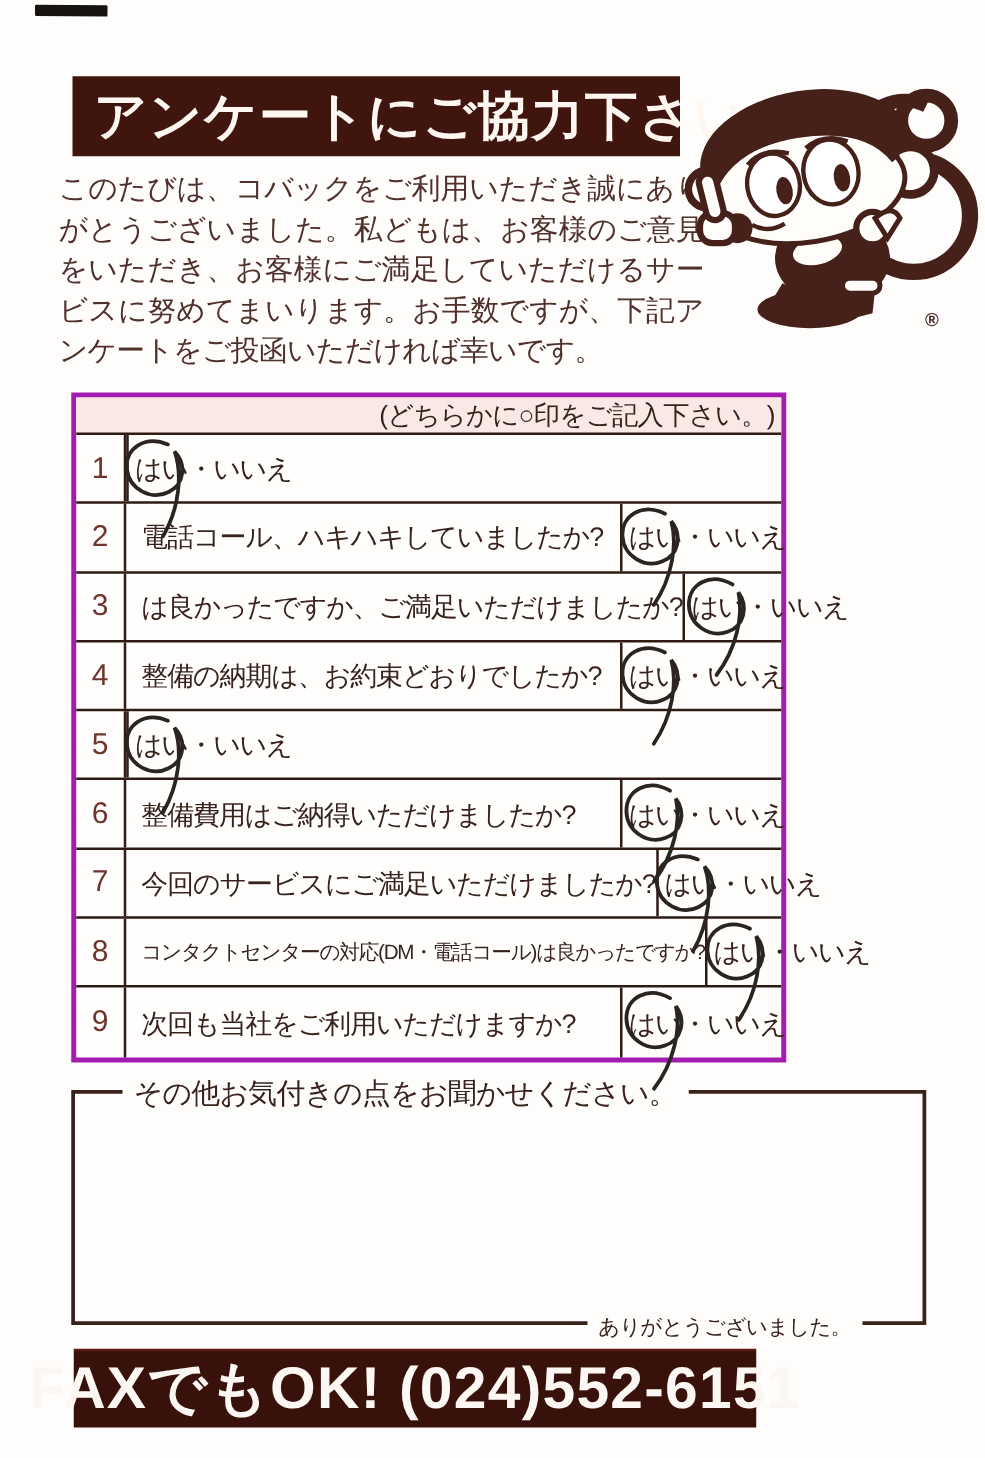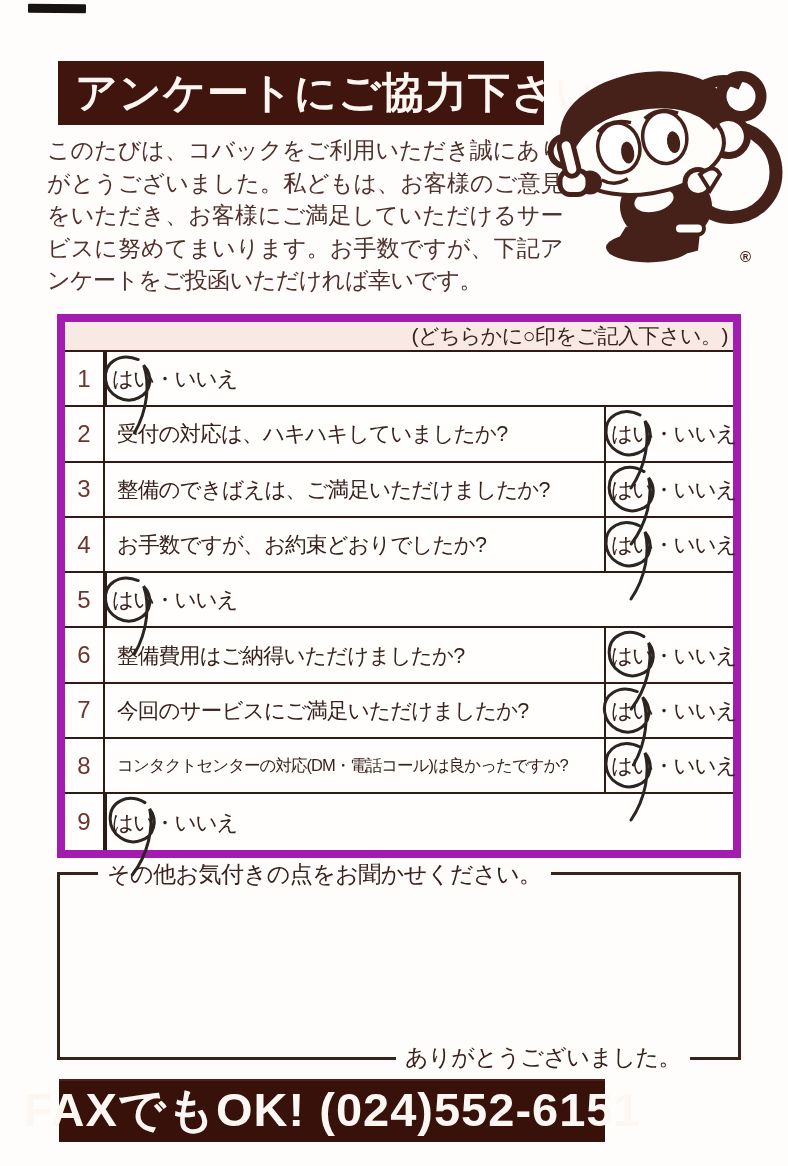--- a/index.html
+++ b/index.html
@@ -33,22 +33,22 @@
 
   
   .mascot { position: absolute; left: 548px; top: 52px; width: 240px; height: 215px; }
   .reg-mark {
     position: absolute; left: 740px; top: 248px; font-size: 15px; color: #46211a;
     font-weight: bold;
   }
 
   
   .survey {
-    position: absolute; left: 57px; top: 314px; width: 684px;
-    border: 8px solid #a21caf; background: #fffefd;
+    position: absolute; left: 57px; top: 314px; width: 572px;
+    border: 4px solid #a21caf; background: #fffefd;
   }
   .survey-head {
     height: 30px; background: #f9e9e4; border-bottom: 2px solid #301b14;
     display: flex; align-items: center; justify-content: flex-end;
     padding-right: 5px; font-size: 21px; color: #39221c; letter-spacing: -0.5px;
     white-space: nowrap;
   }
   .q-row {
     display: grid; grid-template-columns: 40px 1fr 129px; height: 55.3px;
     border-bottom: 2px solid #301b14;
@@ -84,21 +84,21 @@
   .comment-label-top {
     position: absolute; top: -16px; left: 38px; background: #fefdfc;
     padding: 0 9px; font-size: 23px; color: #39221c; font-weight: 500;
     letter-spacing: -0.5px; white-space: nowrap;
   }
   .comment-value {
     position: absolute; inset: 14px; font-size: 20px; color: #39221c;
   }
   .comment-label-bottom {
     position: absolute; bottom: -16px; right: 48px; background: #fefdfc;
-    padding: 0 9px; font-size: 23px; color: #39221c; font-weight: 500;
+    padding: 0 9px; font-size: 17px; color: #39221c; font-weight: 500;
     letter-spacing: -0.5px; white-space: nowrap;
   }
 
   
   .fax-banner {
     position: absolute; left: 59px; top: 1079px; width: 546px; height: 63px;
     background: #38110b; color: #fcf7f2; display: flex; align-items: center;
     justify-content: center; font-size: 47px; font-weight: bold;
     letter-spacing: 1px; white-space: nowrap; box-shadow: inset 0 2px 0 #5a1d13;
   }
@@ -154,43 +154,43 @@
       <div class="q-answer">
         <span>はい・いいえ</span>
         <svg class="circle-mark" viewBox="0 0 64 92">
           <path d="M 40 7 C 22 -2 5 8 6 25 C 7 41 24 51 38 45 C 51 40 54 24 45 13 C 50 31 46 58 31 80" fill="none" stroke="#2b2420" stroke-width="3" stroke-linecap="round"></path>
         </svg>
       </div>
     </div>
 
     <div class="q-row">
       <div class="q-num">2</div>
-      <div class="q-text">受付の対応は、ハキハキしていましたか?</div>
+      <div class="q-text">電話コール、ハキハキしていましたか?</div>
       <div class="q-answer">
         <span>はい・いいえ</span>
         <svg class="circle-mark" viewBox="0 0 64 92">
           <path d="M 40 7 C 22 -2 5 8 6 25 C 7 41 24 51 38 45 C 51 40 54 24 45 13 C 50 31 46 58 31 80" fill="none" stroke="#2b2420" stroke-width="3" stroke-linecap="round"></path>
         </svg>
       </div>
     </div>
 
     <div class="q-row">
       <div class="q-num">3</div>
-      <div class="q-text">整備のできばえは、ご満足いただけましたか?</div>
+      <div class="q-text">は良かったですか、ご満足いただけましたか?</div>
       <div class="q-answer">
         <span>はい・いいえ</span>
         <svg class="circle-mark" viewBox="0 0 64 92">
           <path d="M 40 7 C 22 -2 5 8 6 25 C 7 41 24 51 38 45 C 51 40 54 24 45 13 C 50 31 46 58 31 80" fill="none" stroke="#2b2420" stroke-width="3" stroke-linecap="round"></path>
         </svg>
       </div>
     </div>
 
     <div class="q-row">
       <div class="q-num">4</div>
-      <div class="q-text">お手数ですが、お約束どおりでしたか?</div>
+      <div class="q-text">整備の納期は、お約束どおりでしたか?</div>
       <div class="q-answer">
         <span>はい・いいえ</span>
         <svg class="circle-mark" viewBox="0 0 64 92">
           <path d="M 40 7 C 22 -2 5 8 6 25 C 7 41 24 51 38 45 C 51 40 54 24 45 13 C 50 31 46 58 31 80" fill="none" stroke="#2b2420" stroke-width="3" stroke-linecap="round"></path>
         </svg>
       </div>
     </div>
 
     <div class="q-row">
       <div class="q-num">5</div>
@@ -230,20 +230,21 @@
       <div class="q-answer">
         <span>はい・いいえ</span>
         <svg class="circle-mark" viewBox="0 0 64 92">
           <path d="M 40 7 C 22 -2 5 8 6 25 C 7 41 24 51 38 45 C 51 40 54 24 45 13 C 50 31 46 58 31 80" fill="none" stroke="#2b2420" stroke-width="3" stroke-linecap="round"></path>
         </svg>
       </div>
     </div>
 
     <div class="q-row">
       <div class="q-num">9</div>
+      <div class="q-text">次回も当社をご利用いただけますか?</div>
       <div class="q-answer">
         <span>はい・いいえ</span>
         <svg class="circle-mark" viewBox="0 0 64 92">
           <path d="M 40 7 C 22 -2 5 8 6 25 C 7 41 24 51 38 45 C 51 40 54 24 45 13 C 50 31 46 58 31 80" fill="none" stroke="#2b2420" stroke-width="3" stroke-linecap="round"></path>
         </svg>
       </div>
     </div>
   </div>
   </div>
 

